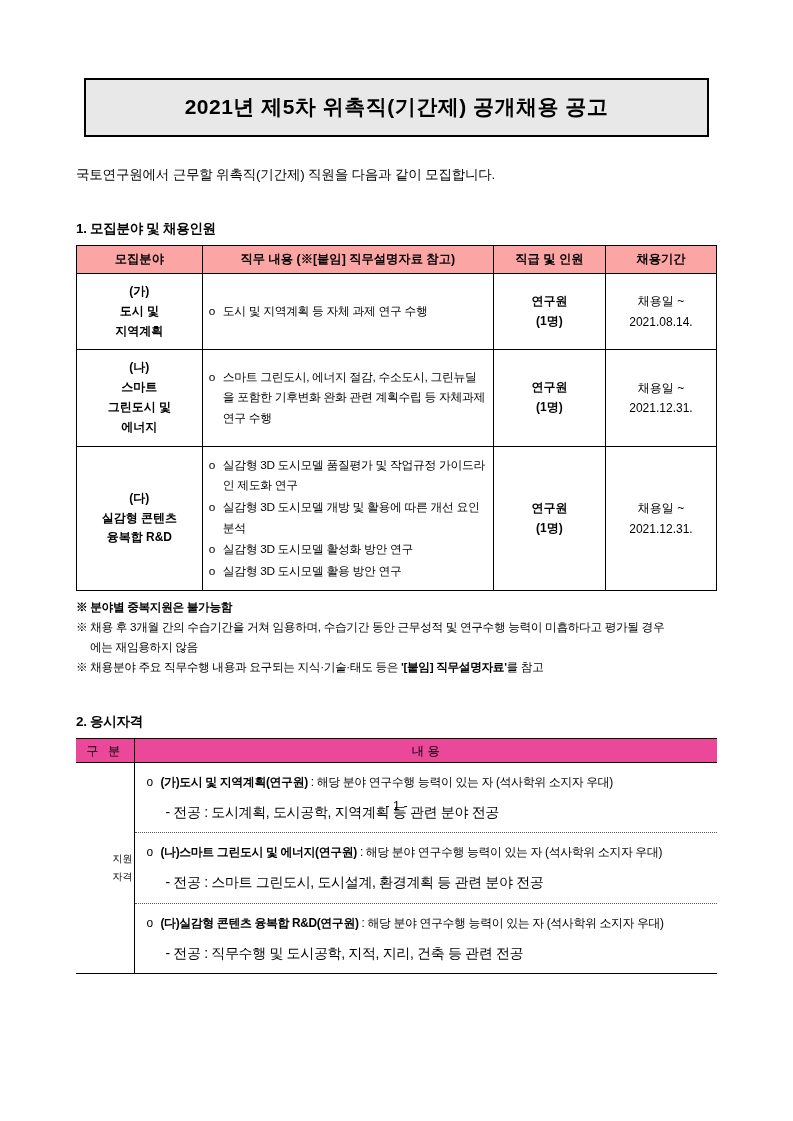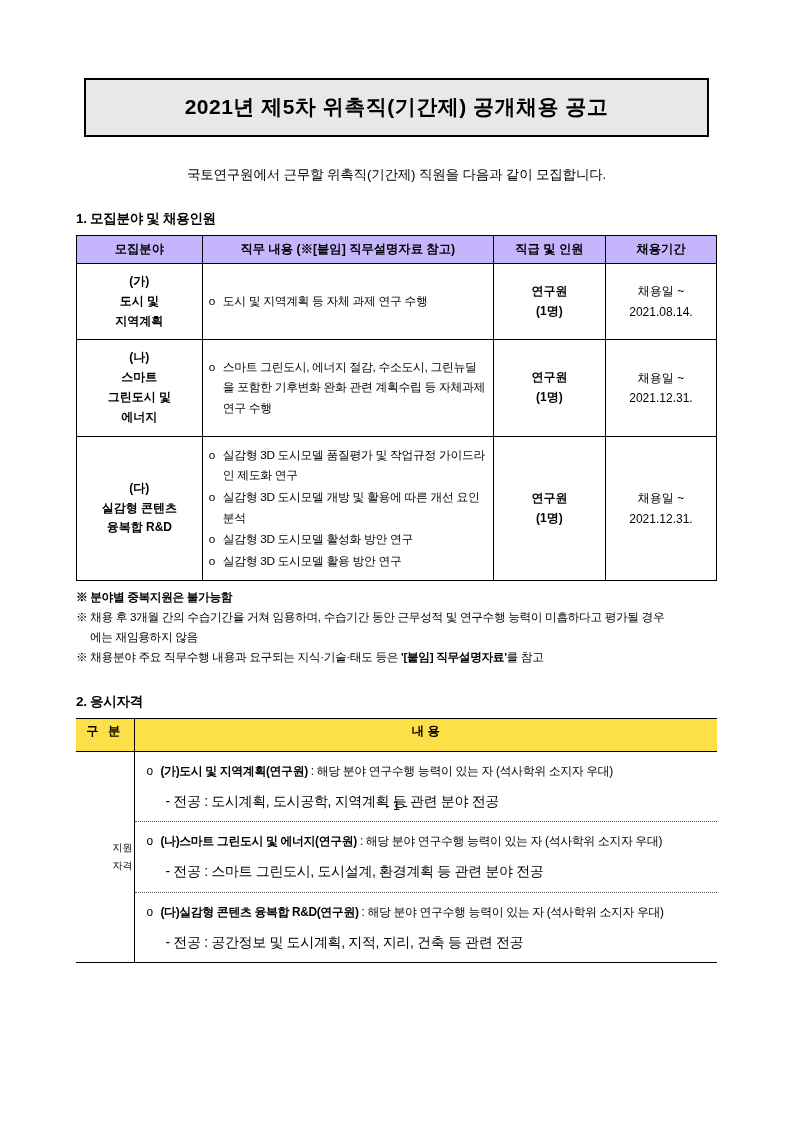--- a/index.html
+++ b/index.html
@@ -30,59 +30,59 @@
     padding: 13px 0 14px 0;
     margin: 0 8px;
   }
   .title-box .title-text {
     font-size: 21px;
     font-weight: bold;
     letter-spacing: 0.5px;
   }
 
   .lead {
-    text-align: center;
+    text-align: left;
     font-size: 13.5px;
     margin-top: 29px;
     letter-spacing: -0.2px;
   }
 
   
   .notice-box {
     border: 1px dashed #000;
     margin: 18px 14px 0 14px;
     padding: 10px 14px 11px 14px;
     font-size: 11.7px;
     line-height: 1.75;
     text-align: center;
     letter-spacing: -0.3px;
   }
 
   
   .section-heading {
     font-size: 13.5px;
     font-weight: bold;
-    margin-top: 26px;
+    margin-top: 36px;
     margin-bottom: 7px;
     letter-spacing: -0.3px;
   }
 
   
   table {
     border-collapse: collapse;
     width: 100%;
     table-layout: fixed;
   }
   table.t1 th, table.t1 td {
     border: 1px solid #000;
     font-size: 12px;
     vertical-align: middle;
   }
   table.t1 th {
-    background: #c4b5fd;
+    background: #fca5a5;
     font-weight: bold;
     padding: 5px 0 5px 0;
     text-align: center;
     font-size: 12.3px;
   }
   table.t1 td {
     padding: 8px 6px;
   }
   .cell-center {
     text-align: center;
@@ -130,27 +130,27 @@
     padding-left: 14px;
   }
   .notes b { font-weight: bold; }
 
   
   table.t2 {
     border-top: 1.6px solid #000;
     border-bottom: 1.6px solid #000;
   }
   table.t2 th {
-    background: #fde047;
+    background: #ec4899;
     border: 1px solid #000;
     border-left: none;
     border-right: none;
     font-size: 12.3px;
-    font-weight: bold;
-    padding: 4px 0 11px 0;
+    font-weight: normal;
+    padding: 4px 0 2px 0;
     text-align: center;
   }
   table.t2 th.th-div {
     border-right: 1px solid #000;
     width: 58px;
     letter-spacing: 3px;
   }
   table.t2 td.td-div {
     border-right: 1px solid #000;
     text-align: right;
@@ -337,21 +337,21 @@
             <div class="qual-sub">- 전공 : 도시계획, 도시공학, 지역계획 등 관련 분야 전공</div>
           </div>
 
           <div class="qual-group">
             <div class="qual-main"><b>(나)스마트 그린도시 및 에너지(연구원)</b><span> : 해당 분야 연구수행 능력이 있는 자 (석사학위 소지자 우대)</span></div>
             <div class="qual-sub">- 전공 : 스마트 그린도시, 도시설계, 환경계획 등 관련 분야 전공</div>
           </div>
 
           <div class="qual-group">
             <div class="qual-main"><b>(다)실감형 콘텐츠 융복합 R&amp;D(연구원)</b><span> : 해당 분야 연구수행 능력이 있는 자 (석사학위 소지자 우대)</span></div>
-            <div class="qual-sub">- 전공 : 공간정보 및 도시계획, 지적, 지리, 건축 등 관련 전공</div>
+            <div class="qual-sub">- 전공 : 직무수행 및 도시공학, 지적, 지리, 건축 등 관련 전공</div>
           </div>
 
         </td>
       </tr>
     </tbody>
   </table>
 
   <div class="page-footer">- 1 -</div>
 
 </div>

